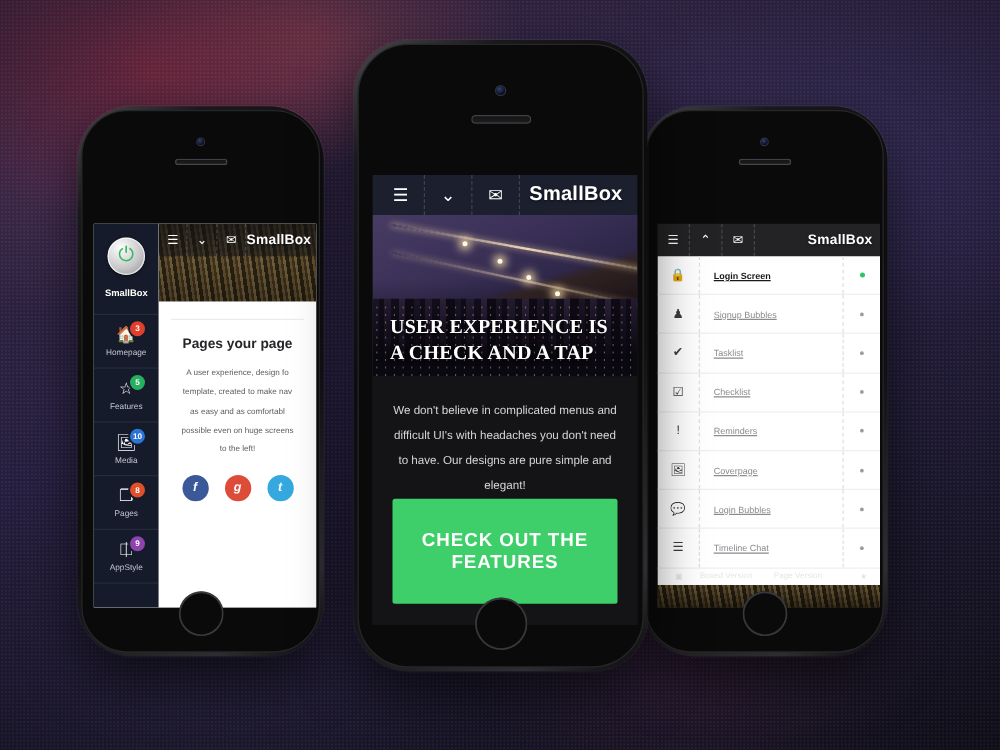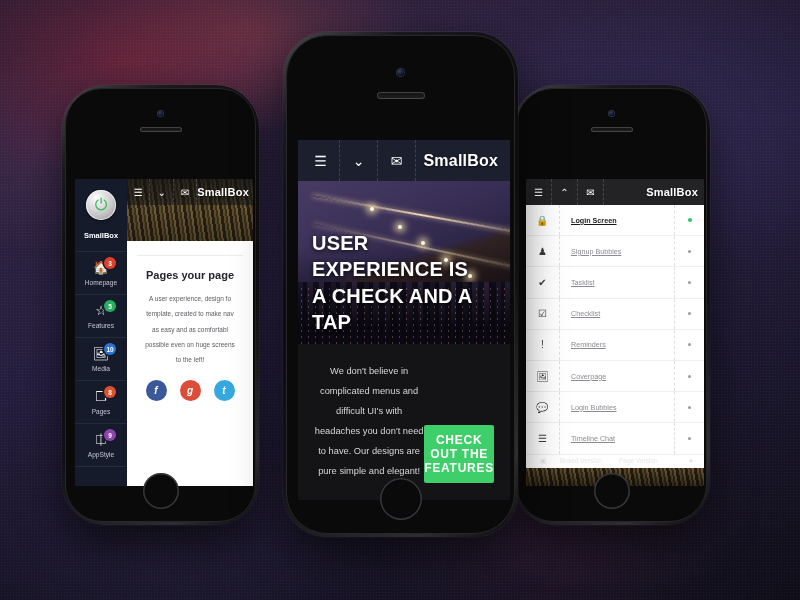--- a/index.html
+++ b/index.html
@@ -131,40 +131,41 @@
     box-shadow: 0 0 5px rgba(255,220,170,0.75);
   }
   .hero .cable.c1 { top: 20%; transform: rotate(10deg); }
   .hero .cable.c2 { top: 40%; transform: rotate(12deg); opacity: .6; }
   .hero .lamp {
     position: absolute; width: 4px; height: 4px; border-radius: 50%;
     background: #fff8e4; box-shadow: 0 0 7px 3px rgba(255,228,170,0.85);
   }
   .hero-title {
     position: absolute; left: 14px; right: 10px; bottom: 8px;
-    color: #fff; font-weight: bold; font-size: 20px; line-height: 1.33;
+    color: #fff; font-weight: bold; font-size: 16px; line-height: 1.33;
     letter-spacing: 0.2px;
     text-shadow: 0 1px 4px rgba(0,0,0,0.85);
+    font-family: Liberation Serif, serif;
   }
 
   .center-body {
     flex: 1; background: #141416;
     padding: 18px 16px 0;
-    display: flex; flex-direction: row;
+    display: flex; flex-direction: column;
   }
   .center-body p {
     color: #d6d6d8; font-size: 9.3px; line-height: 2.15;
     text-align: center;
   }
   .cta {
     margin: auto 0 17px; display: block; width: 100%;
     background: #3ecf6a; color: #fff;
     border: none; border-radius: 2px;
-    padding: 8px 0;
-    font-family: inherit; font-size: 12px; font-weight: bold;
+    padding: 25px 0;
+    font-family: inherit; font-size: 15px; font-weight: bold;
     letter-spacing: 0.75px;
   }
 
   
   #phone-left { left: 62px; top: 85px; width: 197px; height: 440px; }
   #phone-left .body { border-radius: 37px; }
   #screen-left {
     left: 9px; top: 90px; width: 178px; height: 307px;
     display: flex; background: #fff;
   }

